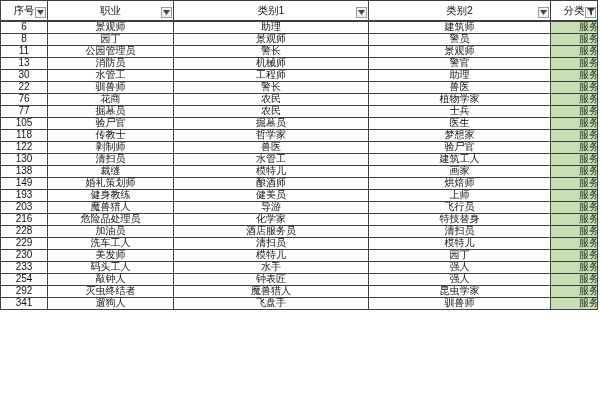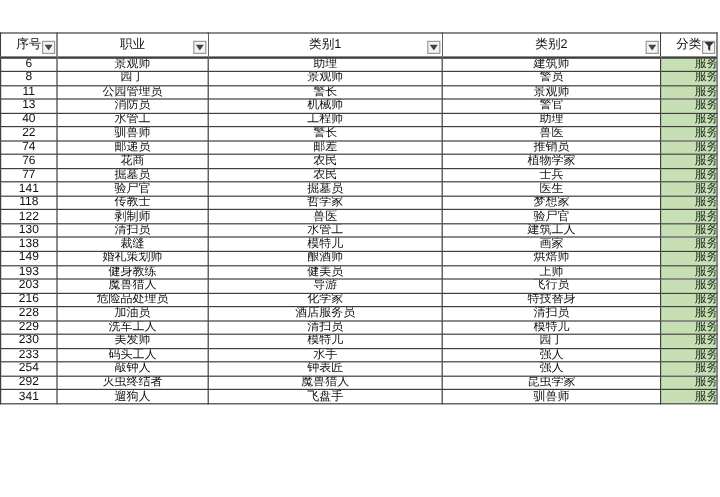--- a/index.html
+++ b/index.html
@@ -16,21 +16,20 @@
     width: 600px;
     height: 414px;
     background: #ffffff;
     overflow: hidden;
   }
   table.grid {
     border-collapse: collapse;
     table-layout: fixed;
     width: 597px;
     height: 310px;
-    margin-top: 27px;
   }
   col.c-no   { width: 47px; }
   col.c-occ  { width: 126px; }
   col.c-cat1 { width: 195px; }
   col.c-cat2 { width: 182px; }
   col.c-cls  { width: 47px; }
   th, td {
     border: 1px solid var(--grid);
     padding: 0 2px;
     text-align: center;
@@ -148,62 +147,55 @@
 
     <tr>
       <td class="no">13</td>
       <td class="occ">消防员</td>
       <td class="c1">机械师</td>
       <td class="c2">警官</td>
       <td class="cls">服务</td>
     </tr>
 
     <tr>
-      <td class="no">40</td>
+      <td class="no">30</td>
       <td class="occ">水管工</td>
       <td class="c1">工程师</td>
       <td class="c2">助理</td>
       <td class="cls">服务</td>
     </tr>
 
     <tr>
       <td class="no">22</td>
       <td class="occ">驯兽师</td>
       <td class="c1">警长</td>
       <td class="c2">兽医</td>
       <td class="cls">服务</td>
     </tr>
 
 
-    <tr>
-      <td class="no">74</td>
-      <td class="occ">邮递员</td>
-      <td class="c1">邮差</td>
-      <td class="c2">推销员</td>
-      <td class="cls">服务</td>
-    </tr>
 
     <tr>
       <td class="no">76</td>
       <td class="occ">花商</td>
       <td class="c1">农民</td>
       <td class="c2">植物学家</td>
       <td class="cls">服务</td>
     </tr>
 
     <tr>
       <td class="no">77</td>
       <td class="occ">掘墓员</td>
       <td class="c1">农民</td>
       <td class="c2">士兵</td>
       <td class="cls">服务</td>
     </tr>
 
     <tr>
-      <td class="no">141</td>
+      <td class="no">105</td>
       <td class="occ">验尸官</td>
       <td class="c1">掘墓员</td>
       <td class="c2">医生</td>
       <td class="cls">服务</td>
     </tr>
 
     <tr>
       <td class="no">118</td>
       <td class="occ">传教士</td>
       <td class="c1">哲学家</td>

